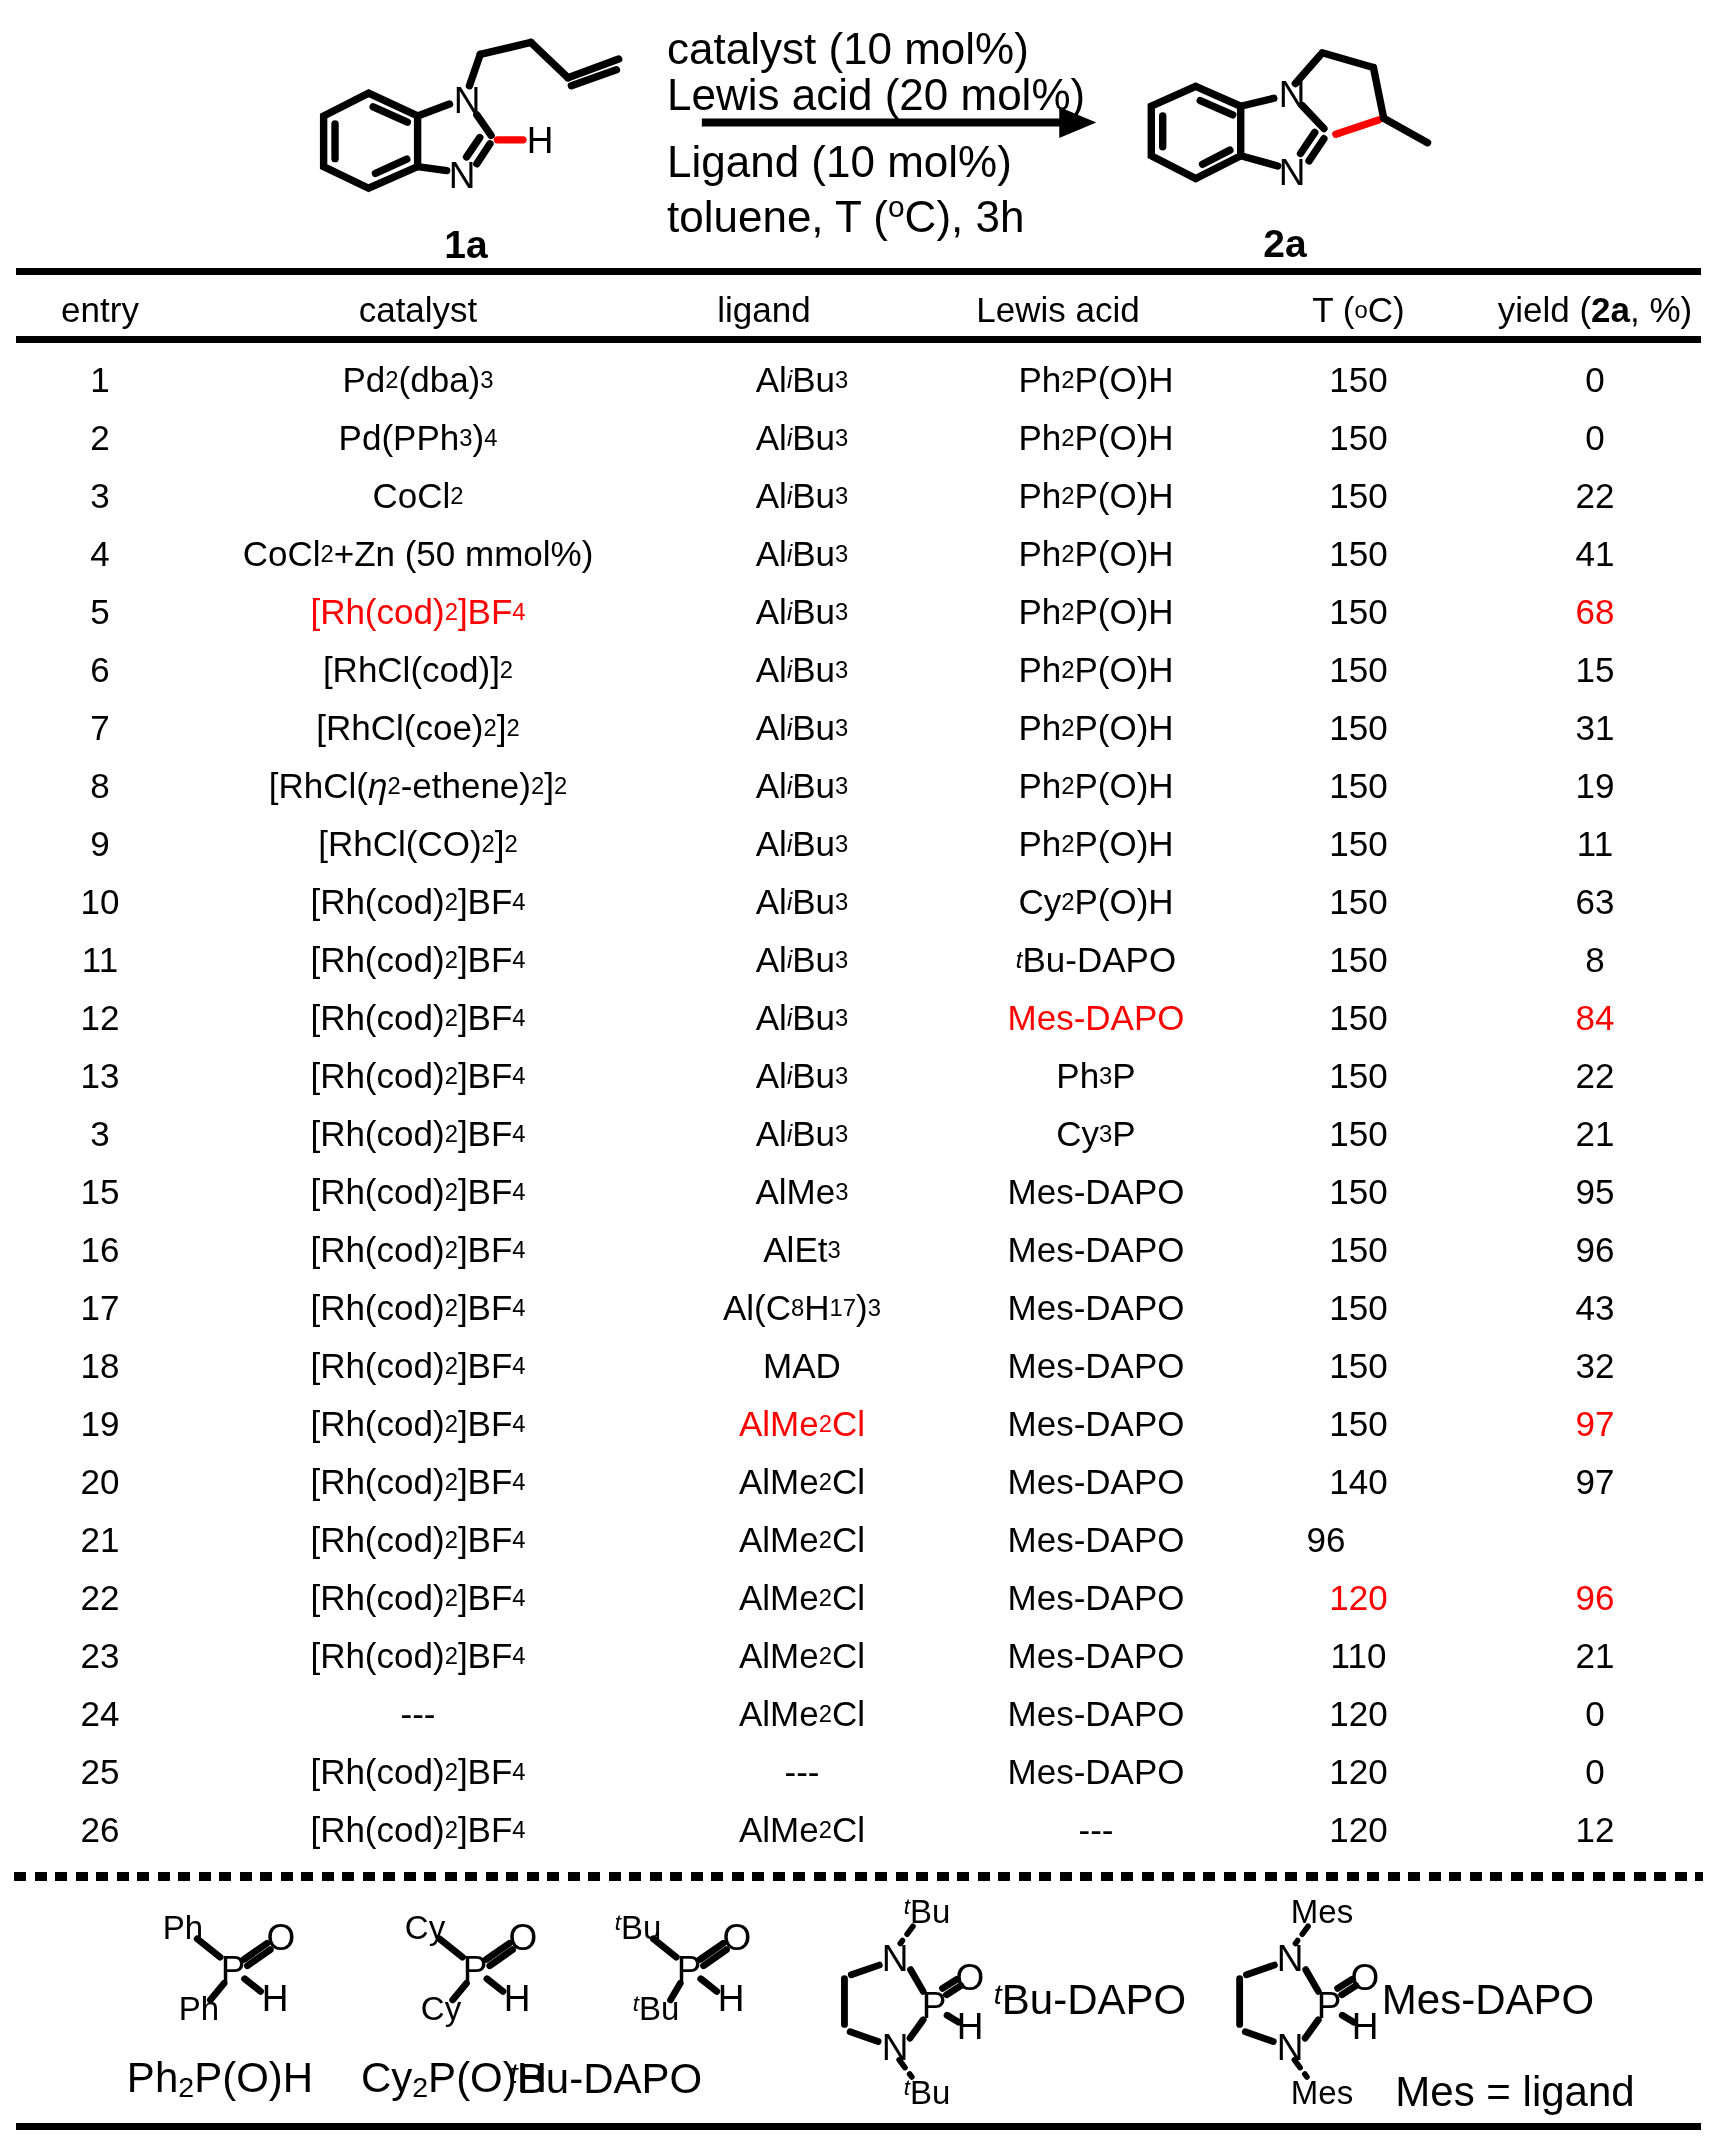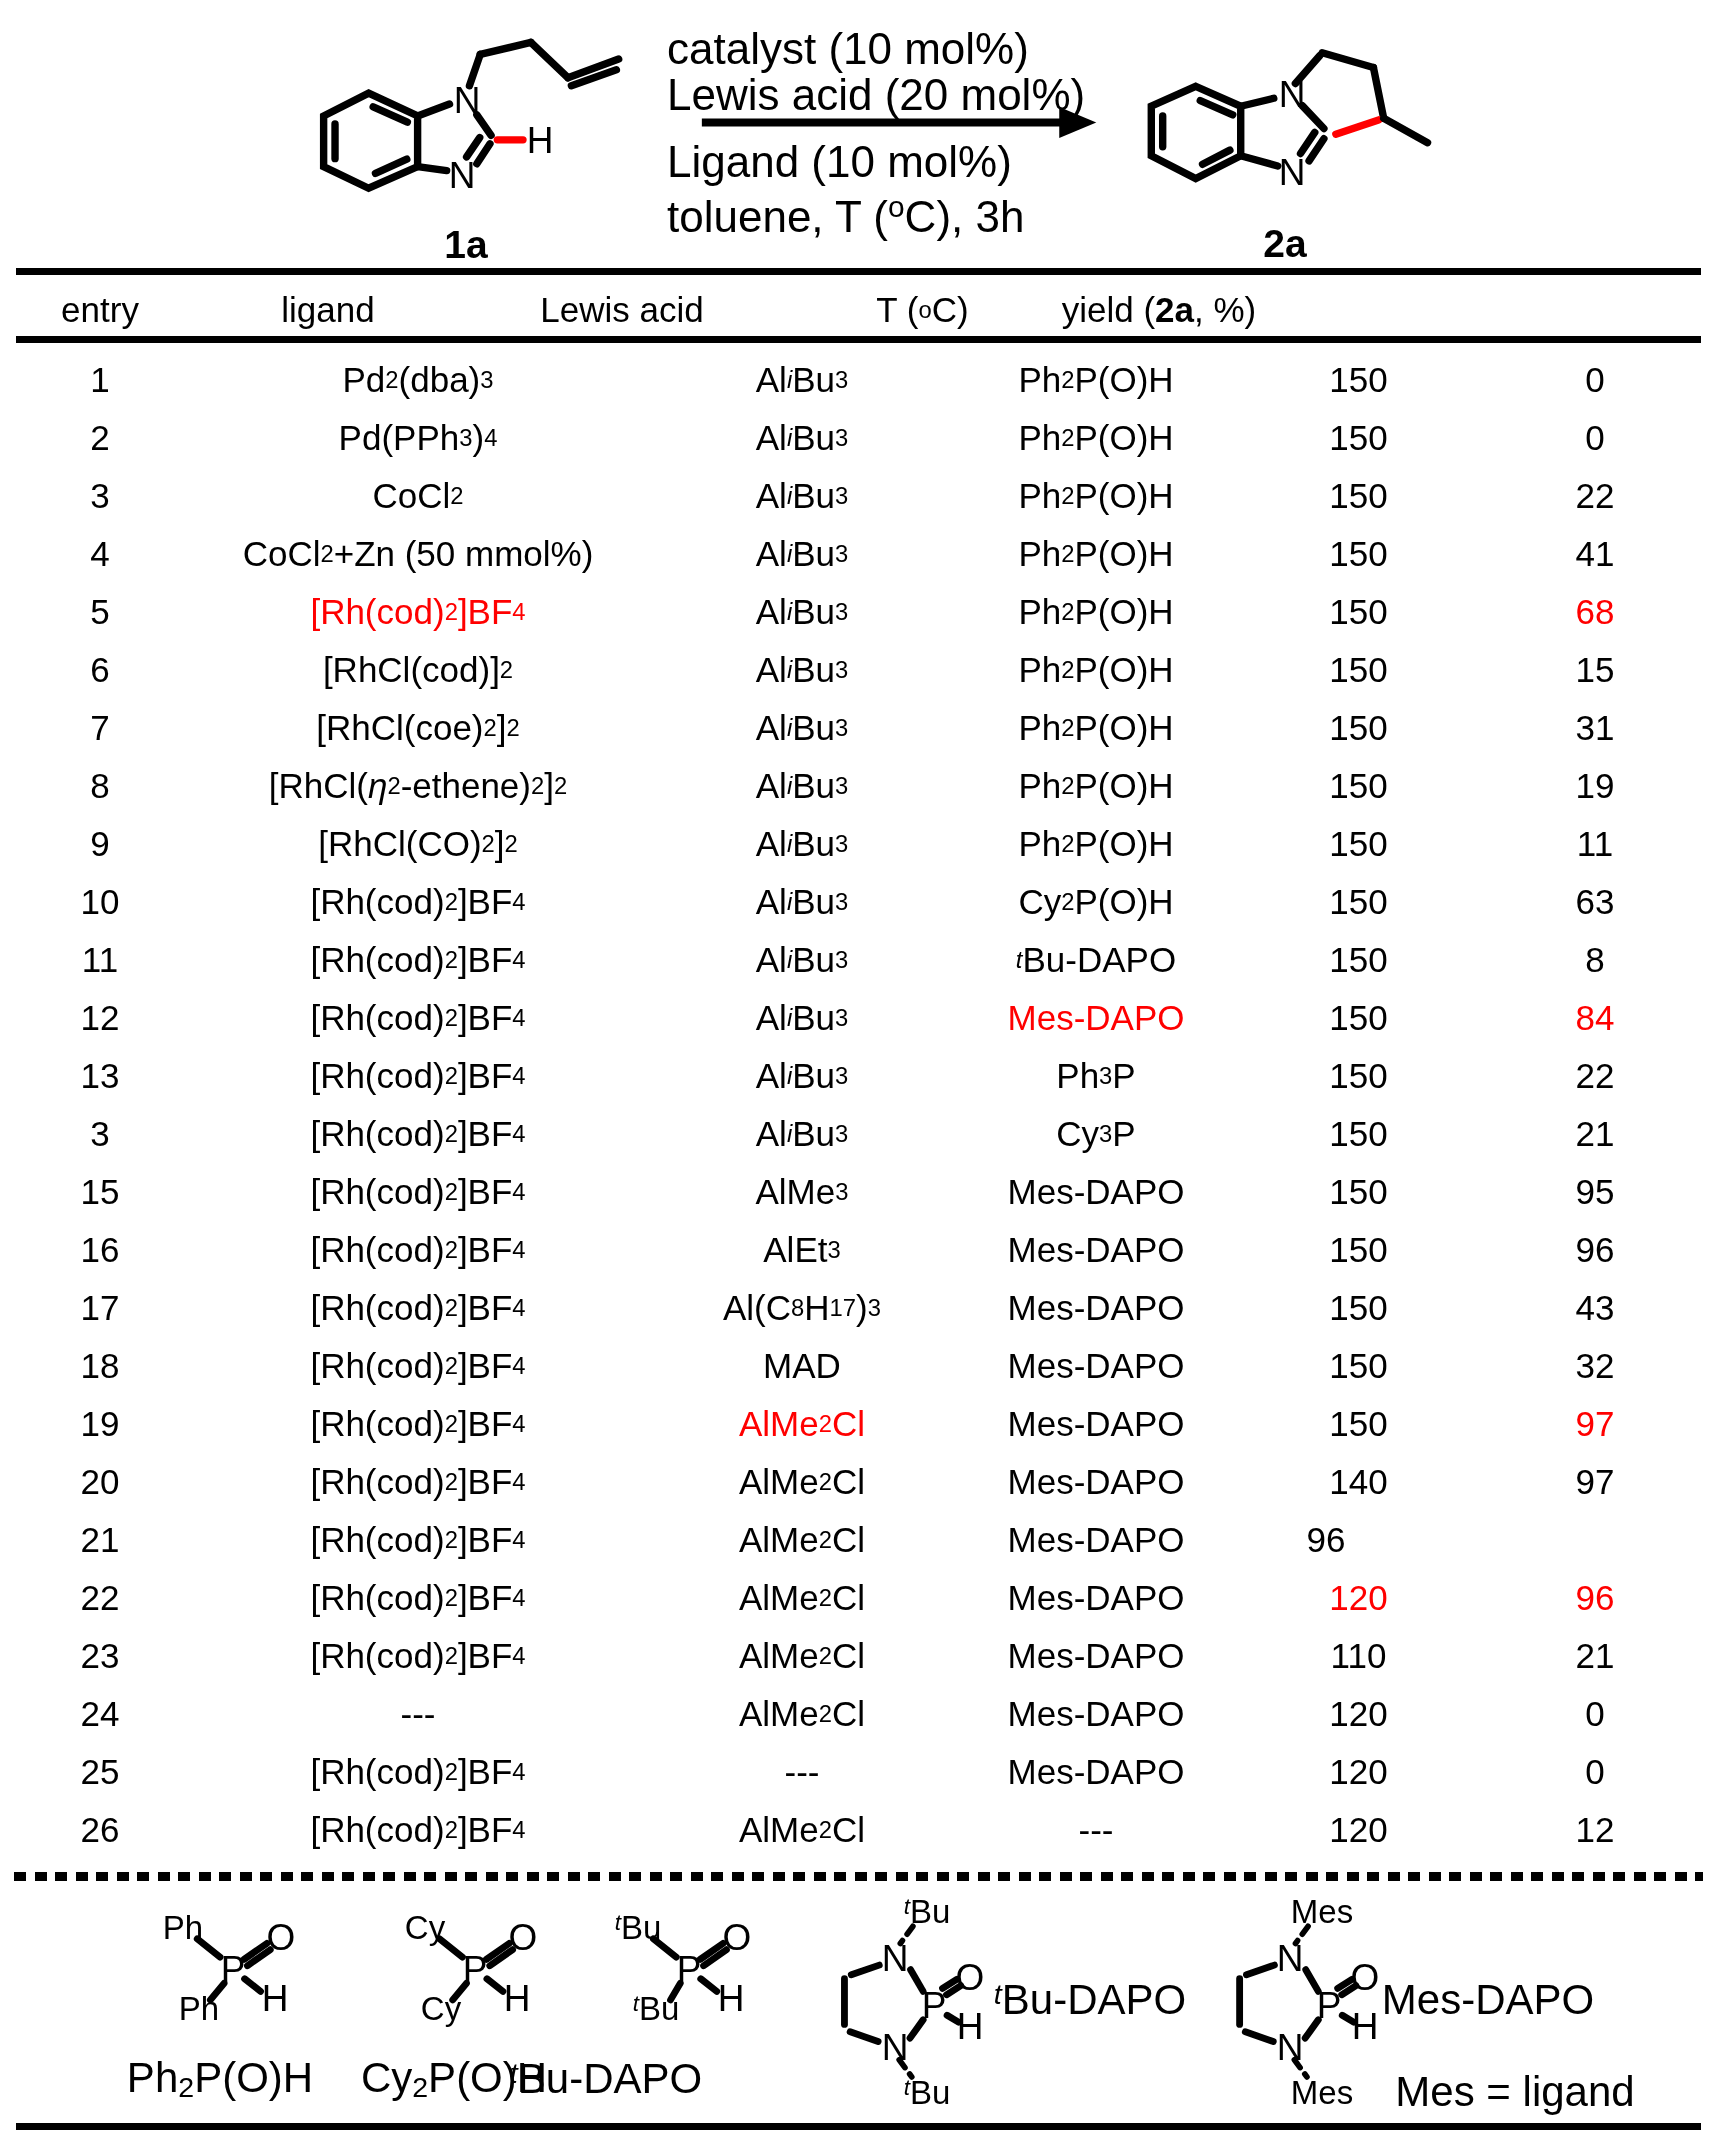--- a/index.html
+++ b/index.html
@@ -85,20 +85,21 @@
     </svg>
     <div class="atom" style="left:1292px;top:94px">N</div>
     <div class="atom" style="left:1292px;top:172px">N</div>
     <div class="mol-label" style="left:1285px;top:244px">2a</div>
   </div>
 
   <div class="rule" style="top:268px"></div>
 
   <div class="hrow">
     <div class="cell c0">entry</div>
+    <div class="cell c1">catalyst</div>
     <div class="cell c3">ligand</div>
     <div class="cell c2">Lewis acid</div>
     <div class="cell c4">T (<sup>o</sup>C)</div>
     <div class="cell c5">yield (<b>2a</b>, %)</div>
   </div>
 
   <div class="rule" style="top:336px"></div>
 
   <div id="rows">
       <div class="trow">

